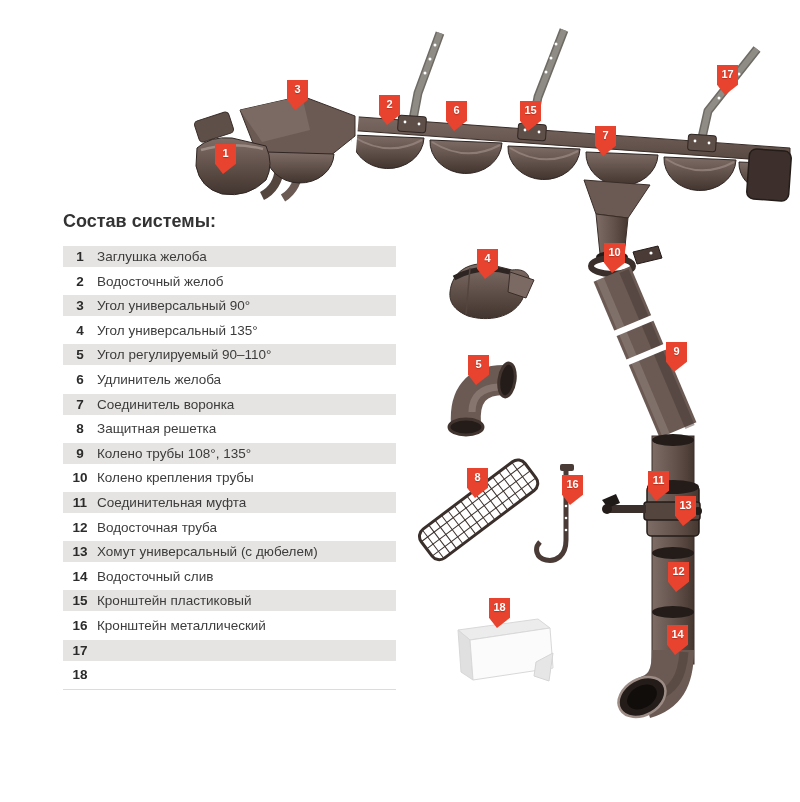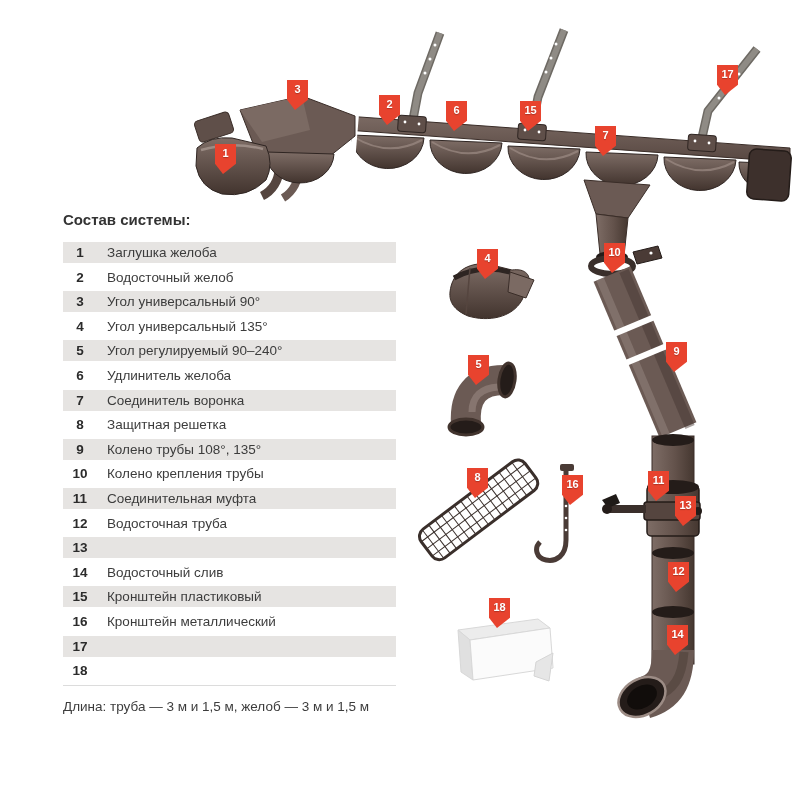--- a/index.html
+++ b/index.html
@@ -2,27 +2,27 @@
 <html><head>
 <meta charset="utf-8">
 <style>
   html,body{margin:0;padding:0;background:#fff;}
   .stage{
     position:relative;width:800px;height:802px;background:#fff;overflow:hidden;
     font-family:"Liberation Sans", sans-serif;
   }
   
   .legend{position:absolute;left:63px;top:211px;width:333px;}
-  .legend-title{font-size:15px;font-weight:bold;color:#333;margin:0 0 14px 0;}
+  .legend-title{font-size:18px;font-weight:bold;color:#333;margin:0 0 14px 0;}
   .rows{display:block;}
   .row{display:flex;align-items:center;height:21px;margin-bottom:3.6px;
        font-size:13.5px;color:#3c3c3c;}
   .row:nth-child(odd){background:#e6e4e2;}
   .row .num{width:34px;text-align:center;font-weight:bold;color:#2b2b2b;flex:0 0 34px;}
-  .row .label{margin-left:10px;white-space:nowrap;}
+  .row .label{white-space:nowrap;}
   .sep{border:none;border-top:1px solid #dcdcdc;margin:3px 0 13px 0;}
   .note{font-size:13.5px;color:#3c3c3c;white-space:nowrap;}
   
   .diagram-svg{position:absolute;left:0;top:0;}
   .tags{position:absolute;left:0;top:0;width:800px;height:802px;pointer-events:none;}
   .tag{
     position:absolute;width:21px;height:30px;box-sizing:border-box;padding-top:3px;
     clip-path:polygon(0 0,100% 0,100% 66%,38% 100%,0 66%);
     color:#fff;font-weight:bold;font-size:11px;text-align:center;
     text-shadow:0 1px 1px rgba(0,0,0,.25);
@@ -240,21 +240,21 @@
         <div class="row">
           <span class="num">3</span>
           <span class="label">Угол универсальный 90°</span>
         </div>
         <div class="row">
           <span class="num">4</span>
           <span class="label">Угол универсальный 135°</span>
         </div>
         <div class="row">
           <span class="num">5</span>
-          <span class="label">Угол регулируемый 90–240°</span>
+          <span class="label">Угол регулируемый 90–110°</span>
         </div>
         <div class="row">
           <span class="num">6</span>
           <span class="label">Удлинитель желоба</span>
         </div>
         <div class="row">
           <span class="num">7</span>
           <span class="label">Соединитель воронка</span>
         </div>
         <div class="row">
@@ -272,20 +272,21 @@
         <div class="row">
           <span class="num">11</span>
           <span class="label">Соединительная муфта</span>
         </div>
         <div class="row">
           <span class="num">12</span>
           <span class="label">Водосточная труба</span>
         </div>
         <div class="row">
           <span class="num">13</span>
+          <span class="label">Хомут универсальный (с дюбелем)</span>
         </div>
         <div class="row">
           <span class="num">14</span>
           <span class="label">Водосточный слив</span>
         </div>
         <div class="row">
           <span class="num">15</span>
           <span class="label">Кронштейн пластиковый</span>
         </div>
         <div class="row">
@@ -293,16 +294,15 @@
           <span class="label">Кронштейн металлический</span>
         </div>
         <div class="row">
           <span class="num">17</span>
         </div>
         <div class="row">
           <span class="num">18</span>
         </div>
       </div>
     <hr class="sep">
-    <div class="note">Длина: труба — 3 м и 1,5 м, желоб — 3 м и 1,5 м</div>
   </div>
 
 </div>
 
 </body></html>

